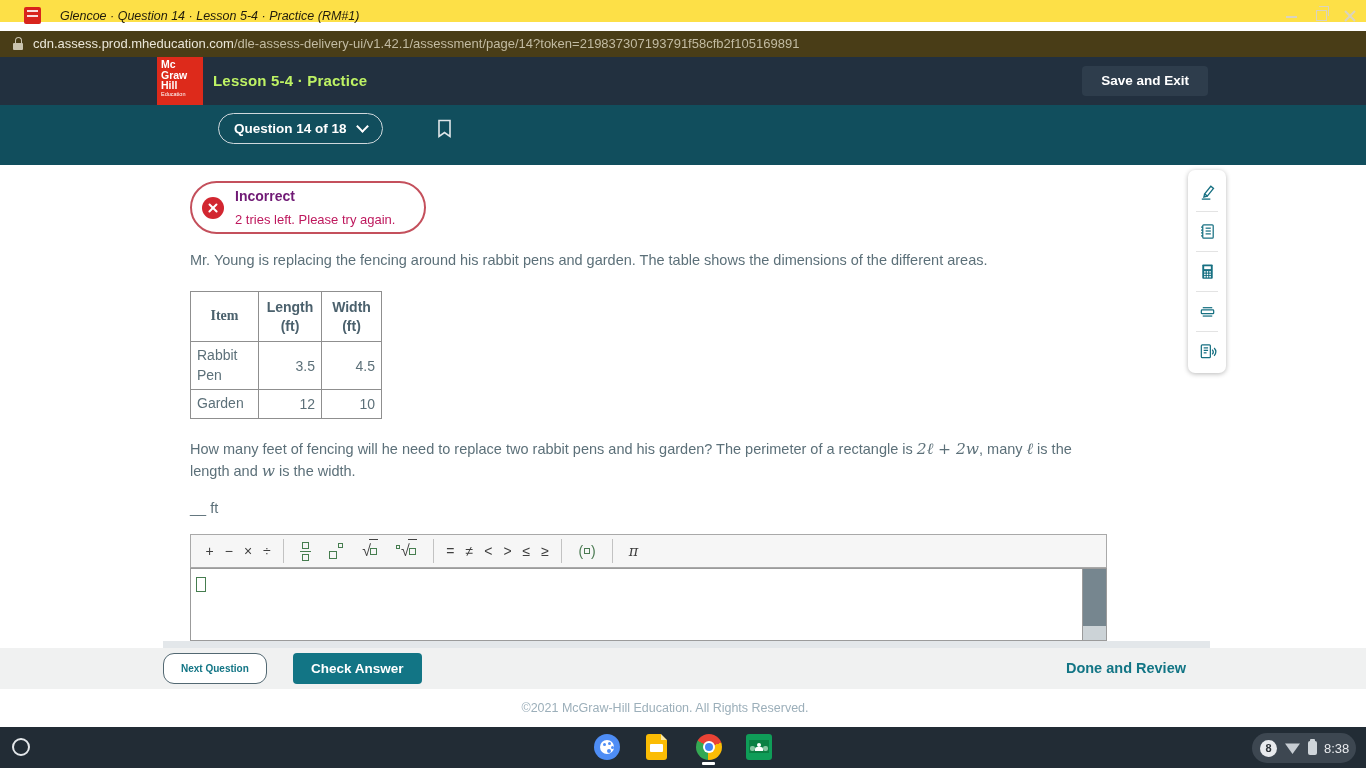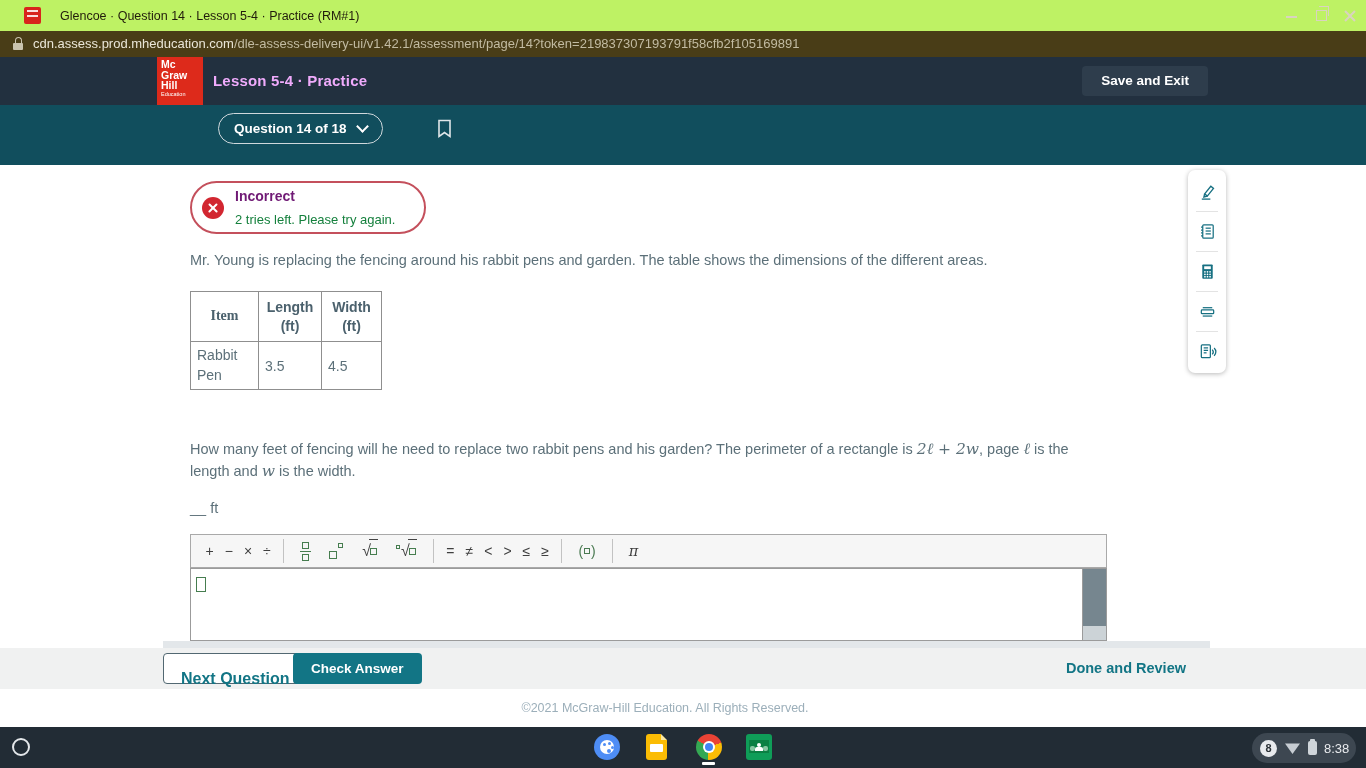--- a/index.html
+++ b/index.html
@@ -1,20 +1,20 @@
 <!DOCTYPE html>
 <html><head>
 <meta charset="utf-8">
 <style>
   html,body{margin:0;padding:0;background:#000;}
   .screen{position:relative;width:1366px;height:768px;overflow:hidden;background:#fff;
           font-family:"Liberation Sans",sans-serif;}
 
   
-  .titlebar{position:absolute;top:0;left:0;width:1366px;height:31px;background:#bef264;}
+  .titlebar{position:absolute;top:0;left:0;width:1366px;height:22px;background:#fde047;font-style:italic;}
   .favicon{position:absolute;left:24px;top:7px;width:17px;height:17px;background:#d8241c;border-radius:2px;}
   .favicon i{display:block;height:2px;background:rgba(255,255,255,.85);margin:3px 3px 0;}
   .win-title{position:absolute;left:60px;top:9px;font-size:12.5px;color:#211c0b;}
   .wc{position:absolute;cursor:default;}
   .wc-min{left:1286px;top:16px;width:11px;height:2px;background:#d9d3c0;}
   .wc-max{left:1316px;top:10px;width:9px;height:9px;border:1.5px solid #d9d3c0;}
   .wc-max i{position:absolute;left:2px;top:-5px;width:9px;height:9px;border:1.5px solid #d9d3c0;border-left:none;border-bottom:none;}
   .wc-close{left:1343px;top:9px;width:14px;height:14px;}
   .wc-close i{position:absolute;left:0;top:6px;width:14px;height:2px;background:#d9d3c0;}
   .wc-close i:first-child{transform:rotate(45deg);} .wc-close i:last-child{transform:rotate(-45deg);}
@@ -26,21 +26,21 @@
   .lock .body{position:absolute;left:0;top:6px;width:10px;height:7px;background:#c9c3ae;border-radius:1px;}
   .url-text{position:absolute;left:33px;top:5px;font-size:13px;white-space:nowrap;}
   .url-domain{color:#eae6d8;} .url-path{color:#c2bba2;}
 
   
   .app-header{position:absolute;top:57px;left:0;width:1366px;height:48px;background:#22303f;}
   .mh-logo{position:absolute;left:157px;top:0;width:46px;height:48px;background:#dd2a1b;color:#fff;
            padding-top:2px;box-sizing:border-box;line-height:1.0;}
   .mh-logo .l{display:block;font-weight:700;font-size:10.5px;margin-left:4px;}
   .mh-logo .s{display:block;font-size:5.5px;margin-left:4px;margin-top:1px;}
-  .app-title{position:absolute;left:213px;top:0;height:48px;line-height:48px;color:#f0abfc;font-weight:700;font-size:15px;letter-spacing:.2px;}
+  .app-title{position:absolute;left:213px;top:0;height:48px;line-height:48px;color:#bef264;font-weight:700;font-size:15px;letter-spacing:.2px;}
   .save-exit{position:absolute;right:158px;top:9px;height:30px;line-height:30px;padding:0 19px;background:#2e3d4c;
              color:#fff;font-weight:700;font-size:13.5px;border-radius:4px;cursor:pointer;}
 
   
   .qnav{position:absolute;top:105px;left:0;width:1366px;height:60px;background:#114e5d;z-index:30;padding-left:48px;}
   .chev{position:absolute;width:9px;height:9px;border-left:2px solid #dfe7ea;border-bottom:2px solid #dfe7ea;cursor:pointer;}
   .chev-left{left:185px;top:125px;transform:rotate(45deg);}
   .chev-right{left:391px;top:125px;transform:rotate(225deg);}
   .qpill{position:absolute;left:218px;top:8px;height:29px;border:1px solid #cfd8dc;border-radius:16px;
          display:flex;align-items:center;padding:0 15px;color:#fff;font-size:13.5px;font-weight:700;cursor:pointer;}
@@ -49,30 +49,30 @@
 
   
   .q-heading{position:absolute;left:190px;top:137px;font-size:20px;font-weight:700;color:#177c8b;z-index:5;}
   .alert{position:absolute;left:190px;top:181px;width:236px;height:53px;border:2px solid #c4505c;border-radius:27px;
          background:#fff;display:flex;align-items:center;padding-left:10px;box-sizing:border-box;}
   .alert-icon{width:22px;height:22px;border-radius:50%;background:#d22630;position:relative;flex:none;}
   .alert-icon i{position:absolute;left:5px;top:10px;width:12px;height:2.2px;background:#fff;border-radius:1px;}
   .alert-icon i:first-child{transform:rotate(45deg);} .alert-icon i:last-child{transform:rotate(-45deg);}
   .alert-txt{margin-left:11px;}
   .alert-title{font-size:14px;font-weight:700;color:#701a75;}
-  .alert-msg{font-size:13px;color:#15803d;margin-top:8px;}
+  .alert-msg{font-size:13px;color:#be185d;margin-top:8px;}
 
   .intro{position:absolute;left:190px;top:252px;width:850px;font-size:14.5px;color:#5c7079;}
 
   table.dims{position:absolute;left:190px;top:291px;border-collapse:collapse;}
   table.dims th,table.dims td{border:1px solid #8f8f8f;font-size:14px;padding:4px 6px;box-sizing:border-box;}
   table.dims th{font-weight:700;color:#4b616d;text-align:center;height:50px;line-height:1.35;}
   table.dims td{color:#5c7079;}
   .col-item{width:68px;font-family:Liberation Serif, serif;} .col-len{width:63px;} .col-wid{width:60px;}
-  td.c{text-align:left;} td.item-cell{text-align:left;padding-left:9px;line-height:1.4;}
+  td.c{text-align:right;} td.item-cell{text-align:left;padding-left:9px;line-height:1.4;}
   tr.r1 td{height:48px;} tr.r2 td{height:29px;}
 
   .prompt{position:absolute;left:190px;top:438px;width:922px;font-size:14.5px;color:#5c7079;line-height:1.45;}
   .math{font-family:"DejaVu Serif","Liberation Serif",serif;font-style:italic;font-size:15.5px;}
   .answer{position:absolute;left:190px;top:500px;font-size:14.5px;color:#5c7079;}
 
   
   .mtoolbar{position:absolute;left:190px;top:534px;width:917px;height:34px;background:#f6f6f6;border:1px solid #a9a9a9;
             box-sizing:border-box;display:flex;align-items:center;padding-left:9px;}
   .mt-op{margin:0 5.5px;font-size:14px;color:#3f3f3f;cursor:pointer;}
@@ -99,22 +99,22 @@
   .under-band{position:absolute;left:163px;top:641px;width:1047px;height:7px;background:#e3e7ea;}
 
   
   .tool-panel{position:absolute;left:1188px;top:170px;width:38px;background:#fff;border-radius:7px;
               box-shadow:0 1px 5px rgba(0,0,0,.28);display:flex;flex-direction:column;align-items:center;z-index:10;padding:2px 0;}
   .tool{height:39px;width:100%;display:flex;align-items:center;justify-content:center;cursor:pointer;}
   .tdiv{width:22px;height:1px;background:#e3e3e3;}
 
   
   .action-bar{position:absolute;left:0;top:648px;width:1366px;height:41px;background:#f0f1f1;}
-  .btn-next{position:absolute;left:163px;top:5px;height:31px;line-height:29px;padding:10px 17px;background:#fff;
-            border:1px solid #526872;border-radius:4px;color:#127585;font-weight:700;font-size:16px;box-sizing:border-box;cursor:pointer;}
+  .btn-next{position:absolute;left:163px;top:5px;height:31px;line-height:29px;padding:0 17px;background:#fff;
+            border:1px solid #526872;border-radius:11px;color:#127585;font-weight:700;font-size:10px;box-sizing:border-box;cursor:pointer;}
   .btn-check{position:absolute;left:293px;top:5px;height:31px;line-height:31px;padding:0 18px;background:#127585;
              border-radius:4px;color:#fff;font-weight:700;font-size:13.5px;box-sizing:border-box;cursor:pointer;}
   .done-link{position:absolute;right:180px;top:12px;color:#127585;font-weight:700;font-size:14.5px;cursor:pointer;}
 
   
   .page-footer{position:absolute;left:0;top:689px;width:1366px;height:38px;background:#fff;
                display:flex;justify-content:center;align-items:center;font-size:12.5px;color:#9cafba;}
   .copyright{margin-right:36px;}
   .f-links{display:flex;align-items:center;}
   .f-link{padding:0 13px;border-right:1px solid #8fa2ad;cursor:pointer;}
@@ -223,24 +223,29 @@
         <tr>
       <th class="col-item">Item</th>
       <th class="col-len">Length (ft)</th>
       <th class="col-wid">Width (ft)</th>
     </tr>
     <tr class="r1">
       <td class="item-cell">Rabbit Pen</td>
       <td class="c">3.5</td>
       <td class="c">4.5</td>
     </tr>
+    <tr class="r2">
+      <td class="item-cell">Garden</td>
+      <td class="c">12</td>
+      <td class="c">10</td>
+    </tr>
   </tbody>
     </table>
 
-  <div class="prompt"><span>How many feet of fencing will he need to replace two rabbit pens and his garden? The perimeter of a rectangle is </span><span class="math">2ℓ + 2w</span><span>, page </span><span class="math">ℓ</span><span> is the length and </span><span class="math">w</span><span> is the width.</span></div>
+  <div class="prompt"><span>How many feet of fencing will he need to replace two rabbit pens and his garden? The perimeter of a rectangle is </span><span class="math">2ℓ + 2w</span><span>, many </span><span class="math">ℓ</span><span> is the length and </span><span class="math">w</span><span> is the width.</span></div>
 
   <div class="answer"><span>__</span> <span>ft</span></div>
 
   <div class="mtoolbar">
     <span class="mt-op">+</span>
     <span class="mt-op">−</span>
     <span class="mt-op">×</span>
     <span class="mt-op">÷</span>
     <span class="mt-sep"></span>
     <span class="mt-frac">

